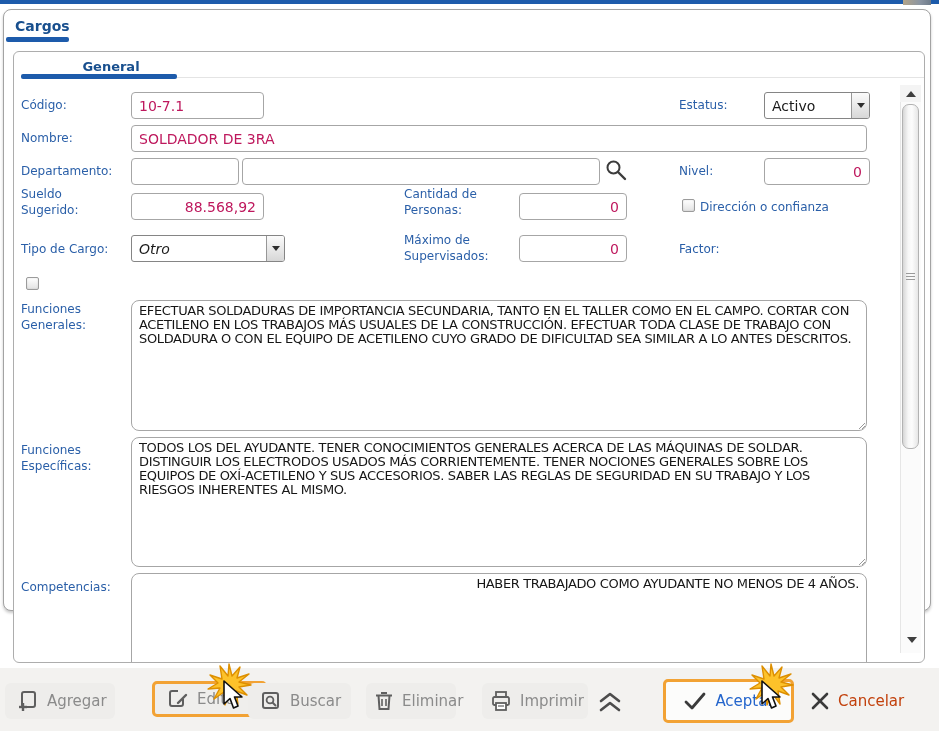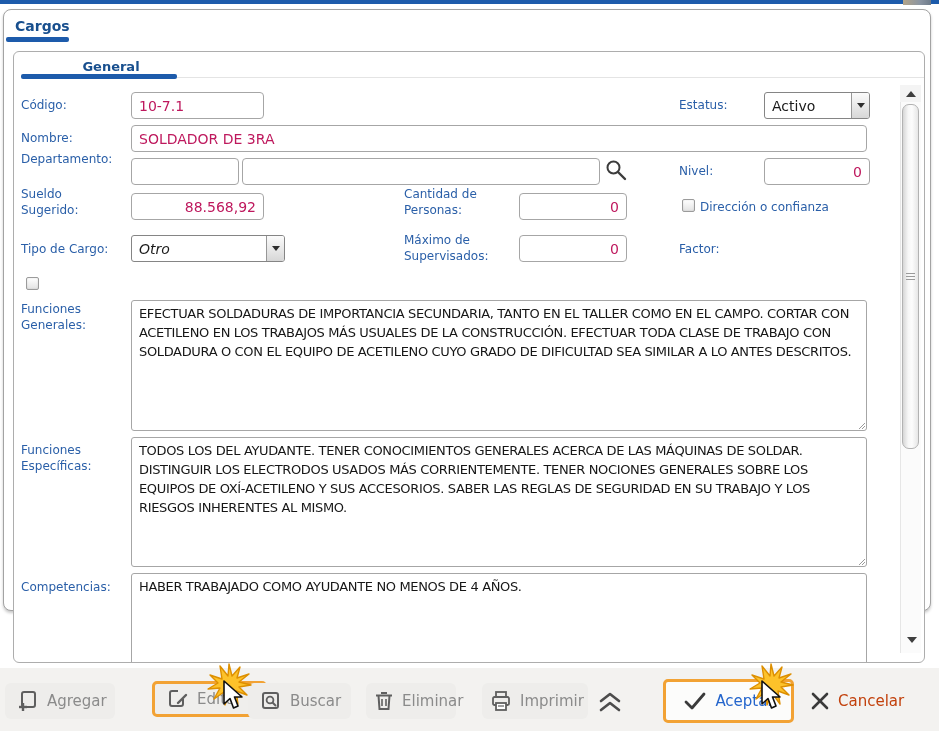--- a/index.html
+++ b/index.html
@@ -32,22 +32,22 @@
   .num { justify-content:flex-end; }
   .sel { position:absolute; height:27px; border:1px solid #858585; border-radius:3px; background:#fff; display:flex; overflow:hidden; }
   .sel .val { flex:1; font-size:14px; color:#1a1a1a; display:flex; align-items:center; padding:0 7px; }
   .sel .btn { width:18px; border-left:1px solid #979797; background:linear-gradient(#fbfbfb,#d7d7d7);
               display:flex; align-items:center; justify-content:center; }
   .sel .tri { width:0; height:0; border-left:4px solid transparent; border-right:4px solid transparent; border-top:5px solid #2d2d2d; }
 
   .cb { position:absolute; width:13px; height:13px; border:1px solid #9b9b9b; border-radius:2px;
         background:linear-gradient(#ffffff,#e3e3e3); box-shadow:inset 0 0 2px rgba(0,0,0,.12); }
 
-  .ta { position:absolute; border:1px solid #a6a6a6; border-radius:3px; background:#fff;
-        font-size:13px; line-height:19px; letter-spacing:-0.35px; color:#161616;
+  .ta { position:absolute; border:1px solid #a6a6a6; border-radius:8px; background:#fff;
+        font-size:13px; line-height:14px; letter-spacing:-0.35px; color:#161616;
         padding:3px 7px; white-space:pre-wrap; overflow:hidden; }
   .grip { position:absolute; right:2px; bottom:2px; }
 
   
   .sb-track { position:absolute; left:886px; top:33px; width:21px; height:568px; background:#fbfbfb; border-left:1px solid #e6e6e6; }
   .sb-up { position:absolute; left:886px; top:33px; width:21px; height:17px; background:#f4f4f4;
            display:flex; align-items:center; justify-content:center; }
   .sb-up .tri { width:0; height:0; border-left:5px solid transparent; border-right:5px solid transparent; border-bottom:6px solid #3f3f3f; }
   .sb-thumb { position:absolute; left:888px; top:52px; width:17px; height:345px; border:1px solid #b2b2b2; border-radius:7px;
               background:linear-gradient(90deg,#d6d6d6,#f7f7f7 35%,#fcfcfc 60%,#e6e6e6); }
@@ -89,21 +89,21 @@
     <div class="sel" style="left:750px; top:40px; width:106px;">
       <div class="val">Activo</div>
       <div class="btn">
           <div class="tri"></div>
         </div>
     </div>
 
     <div class="lbl" style="left:7px; top:78px;">Nombre:</div>
     <div class="inp" style="left:117px; top:73px; width:736px;">SOLDADOR DE 3RA</div>
 
-    <div class="lbl" style="left:7px; top:99px;">Departamento:</div>
+    <div class="lbl" style="left:7px; top:111px;">Departamento:</div>
     <div class="inp" style="left:117px; top:106px; width:108px;"></div>
     <div class="inp" style="left:228px; top:106px; width:358px;"></div>
     <svg class="abs" style="left:590px; top:106px;" width="24" height="24" viewBox="0 0 24 24">
       <circle cx="9.5" cy="9.5" r="6" fill="none" stroke="#3c3c3c" stroke-width="2"></circle>
       <line x1="14" y1="14" x2="21" y2="21" stroke="#3c3c3c" stroke-width="2.4" stroke-linecap="round"></line>
     </svg>
     <div class="lbl" style="left:665px; top:111px;">Nivel:</div>
     <div class="inp num" style="left:750px; top:106px; width:106px;">0</div>
 
     <div class="lbl" style="left:7px; top:134px; width:75px;">Sueldo Sugerido:</div>
@@ -134,21 +134,21 @@
     </svg>
 
     <div class="lbl" style="left:7px; top:390px; width:92px;">Funciones Específicas:</div>
     <div class="ta" style="left:117px; top:385px; width:736px; height:130px;">TODOS LOS DEL AYUDANTE. TENER CONOCIMIENTOS GENERALES ACERCA DE LAS MÁQUINAS DE SOLDAR. DISTINGUIR LOS ELECTRODOS USADOS MÁS CORRIENTEMENTE. TENER NOCIONES GENERALES SOBRE LOS EQUIPOS DE OXÍ-ACETILENO Y SUS ACCESORIOS. SABER LAS REGLAS DE SEGURIDAD EN SU TRABAJO Y LOS RIESGOS INHERENTES AL MISMO.</div>
     <svg class="grip" style="left:843px; top:505px;" width="9" height="9">
       <line x1="2" y1="8" x2="8" y2="2" stroke="#9a9a9a" stroke-width="1"></line>
       <line x1="5" y1="8" x2="8" y2="5" stroke="#9a9a9a" stroke-width="1"></line>
     </svg>
 
     <div class="lbl" style="left:7px; top:527px;">Competencias:</div>
-    <div class="ta" style="left:117px; top:521px; width:736px; height:100px;">HABER TRABAJADO COMO AYUDANTE NO MENOS DE 4 AÑOS.</div>
+    <div class="ta" style="left:117px; top:521px; width:736px; height:100px;text-align:right;">HABER TRABAJADO COMO AYUDANTE NO MENOS DE 4 AÑOS.</div>
 
     <div class="sb-track"></div>
     <div class="sb-up">
         <div class="tri"></div>
       </div>
     <div class="sb-thumb">
       <div class="sb-grip">
           <div></div>
           <div></div>
           <div></div>

